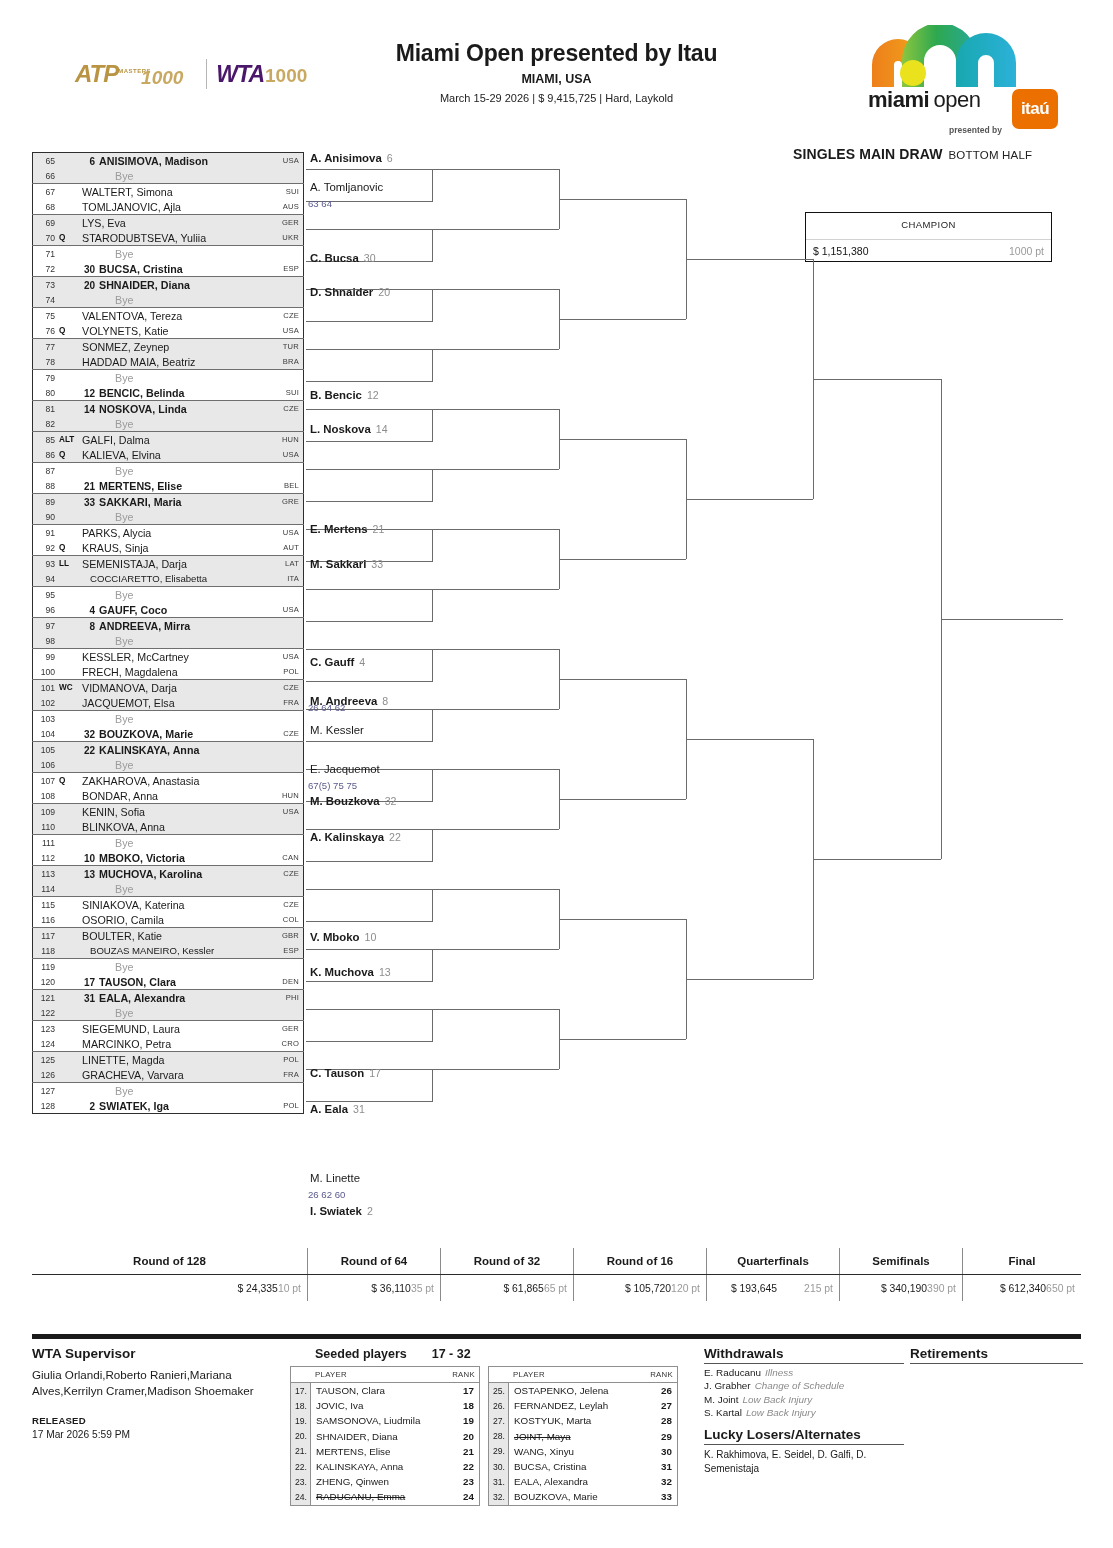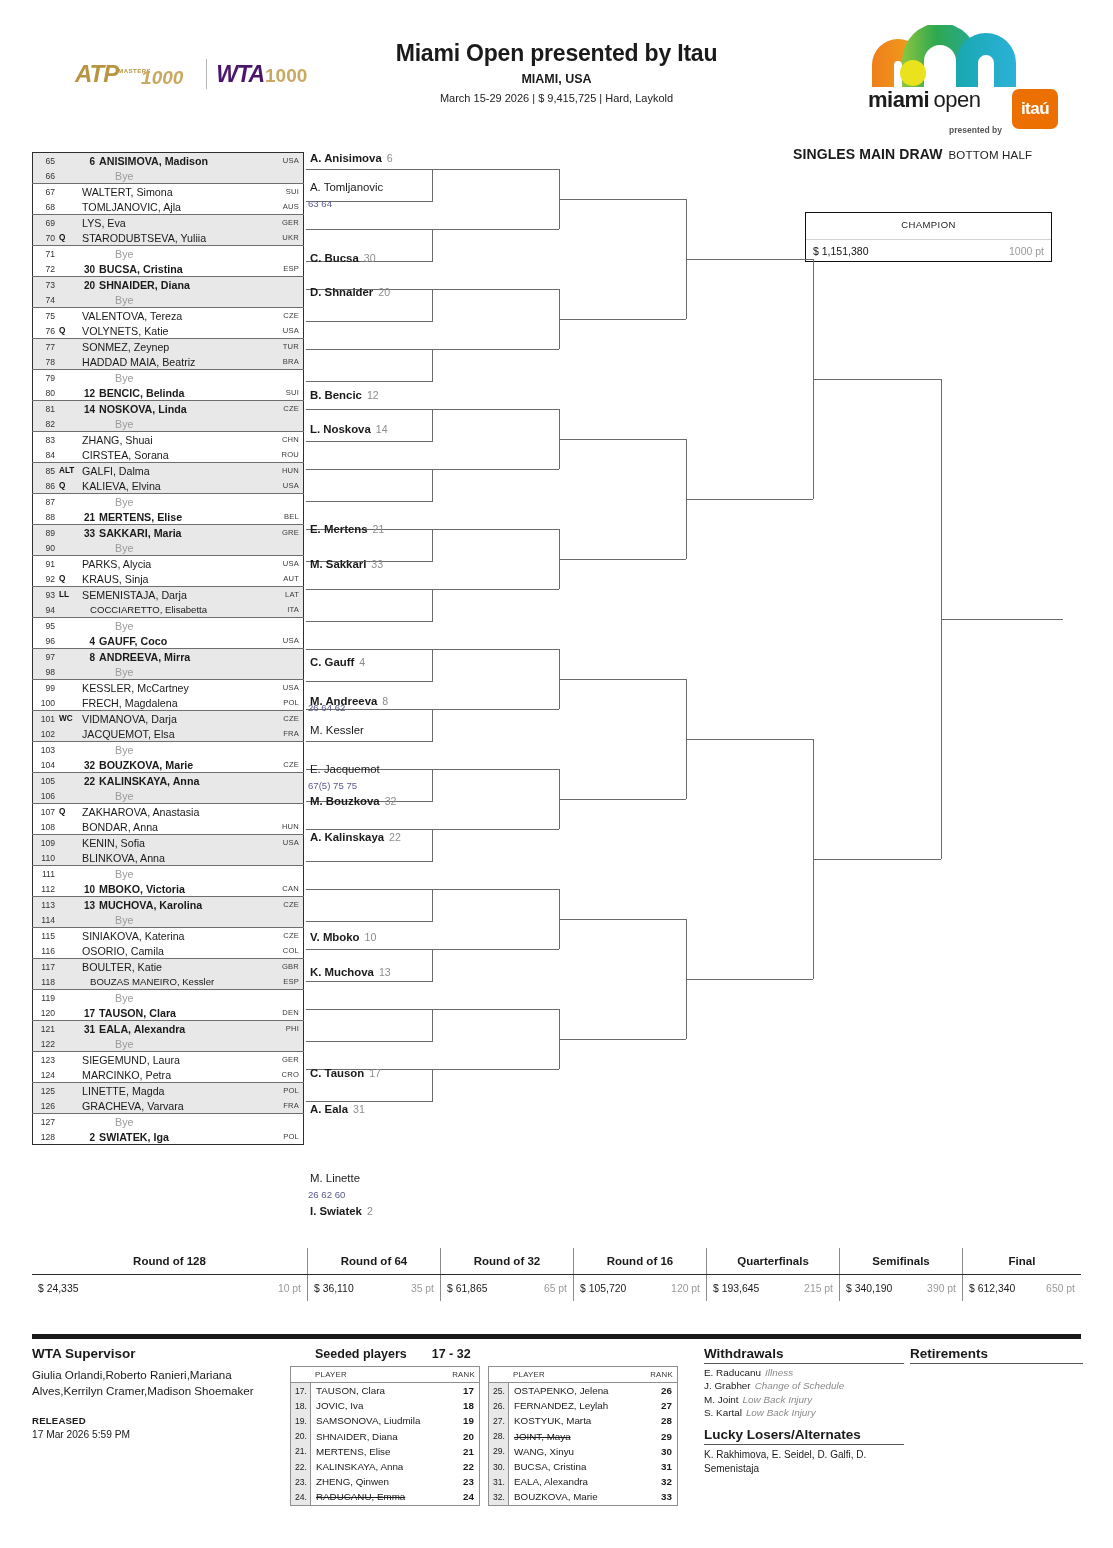--- a/index.html
+++ b/index.html
@@ -79,21 +79,21 @@
   .wseed{color:#8d8d8d;font-size:10.6px;font-weight:normal;}
   .score{position:absolute;font-size:9.6px;color:#5a5a8e;white-space:nowrap;}
 
   
   .prize{position:absolute;left:32px;top:1248px;width:1049px;height:52px;}
   .prize-head{display:flex;height:26px;border-bottom:1.4px solid #2b2b2b;}
   .prize-body{display:flex;height:26px;}
   .pc{display:flex;align-items:center;justify-content:center;font-size:11.5px;font-weight:bold;
      border-right:1px solid #8a8a8a;box-sizing:border-box;}
   .pc:last-child{border-right:none;}
-  .pb{display:flex;align-items:center;justify-content:space-between;font-size:10.4px;
+  .pb{display:flex;align-items:center;justify-content:flex-end;font-size:10.4px;
      border-right:1px solid #8a8a8a;box-sizing:border-box;padding:0 6px;}
   .pb:last-child{border-right:none;}
   .pb .pt{color:#9a9a9a;}
 
   
   .footrule{position:absolute;left:32px;top:1334px;width:1049px;height:5px;background:#1a1a1a;}
   .foot{position:absolute;left:32px;top:1346px;width:1049px;height:180px;}
 
   .f-sup{position:absolute;left:0;top:0;width:250px;}
   .f-h{font-size:13.5px;font-weight:bold;}
@@ -333,34 +333,20 @@
               <span class="p-seed">14</span>
               <span>NOSKOVA, Linda</span>
             </span>
             <span class="p-ctry">CZE</span>
           </div>
           <div class="prow">
             <span class="p-num">82</span>
             <span class="p-tag"></span>
             <span class="p-name bye">Bye</span>
             <span class="p-ctry"></span>
-          </div>
-        </div>
-        <div class="pairgrp">
-          <div class="prow">
-            <span class="p-num">83</span>
-            <span class="p-tag"></span>
-            <span class="p-name">ZHANG, Shuai</span>
-            <span class="p-ctry">CHN</span>
-          </div>
-          <div class="prow">
-            <span class="p-num">84</span>
-            <span class="p-tag"></span>
-            <span class="p-name">CIRSTEA, Sorana</span>
-            <span class="p-ctry">ROU</span>
           </div>
         </div>
         <div class="pairgrp shade">
           <div class="prow">
             <span class="p-num">85</span>
             <span class="p-tag">ALT</span>
             <span class="p-name">GALFI, Dalma</span>
             <span class="p-ctry">HUN</span>
           </div>
           <div class="prow">
@@ -866,21 +852,21 @@
           <span class="pt">35 pt</span>
         </div>
         <div class="pb" style="width: 133px;">
           <span>$ 61,865</span>
           <span class="pt">65 pt</span>
         </div>
         <div class="pb" style="width: 133px;">
           <span>$ 105,720</span>
           <span class="pt">120 pt</span>
         </div>
-        <div class="pb" style="width: 133px;">
+        <div class="pb" style="width: 133px; gap: 27px;">
           <span>$ 193,645</span>
           <span class="pt">215 pt</span>
         </div>
         <div class="pb" style="width: 123px;">
           <span>$ 340,190</span>
           <span class="pt">390 pt</span>
         </div>
         <div class="pb" style="width: 118px;">
           <span>$ 612,340</span>
           <span class="pt">650 pt</span>

